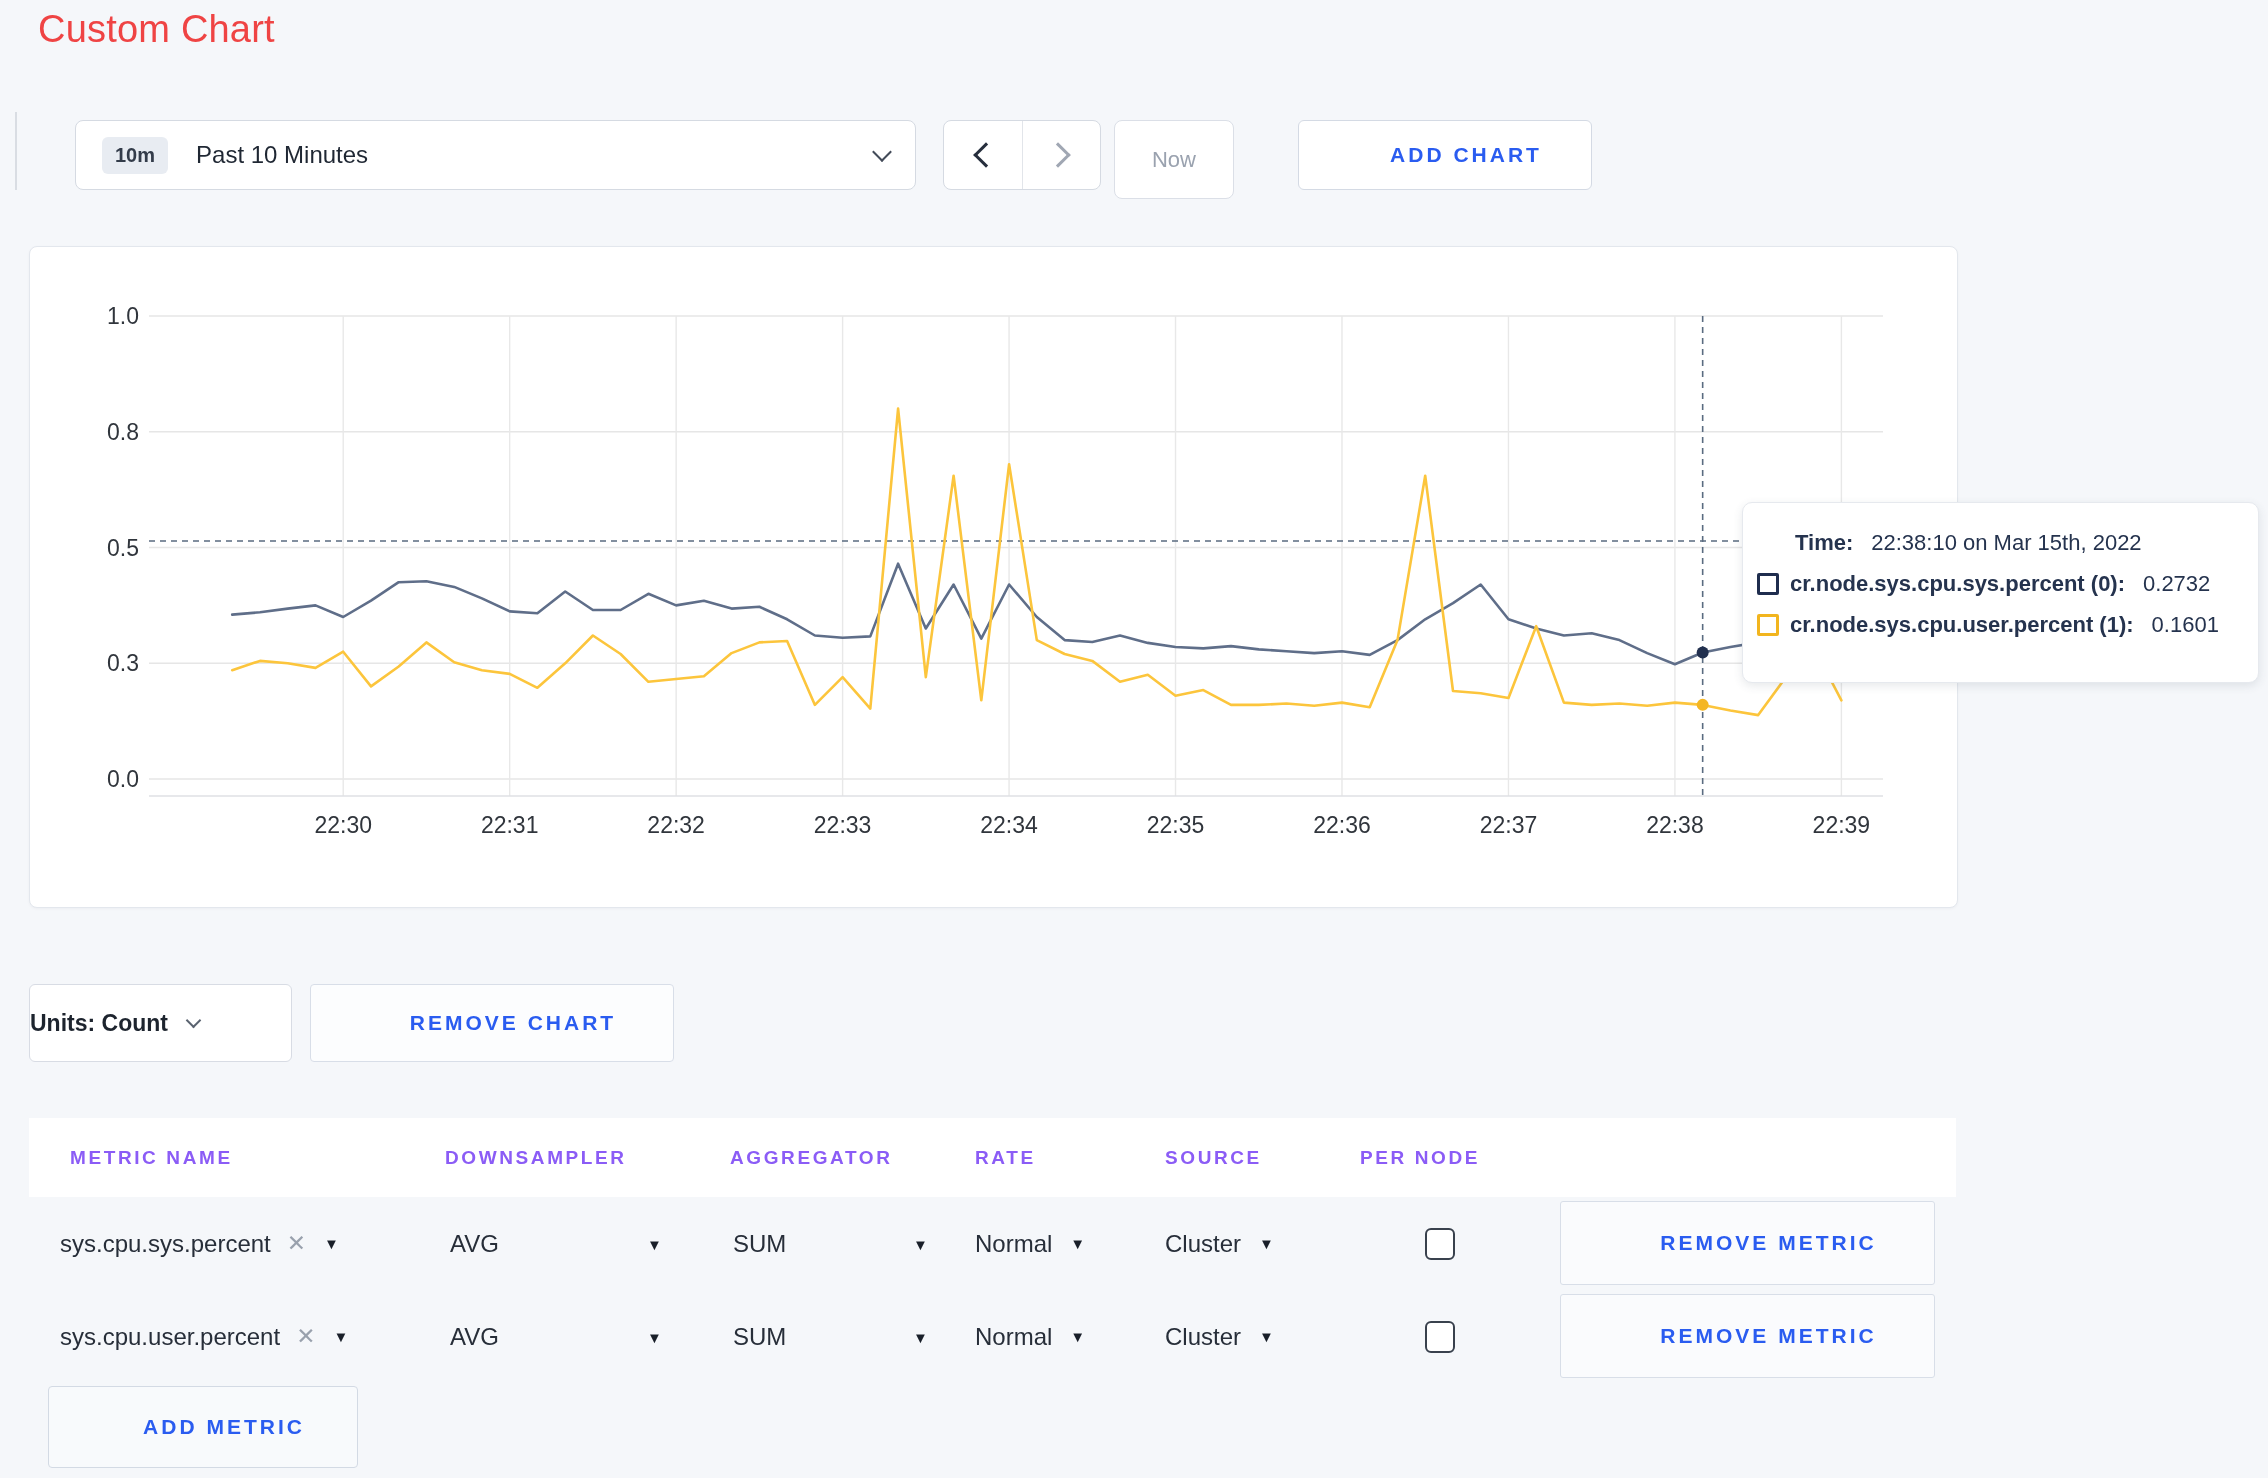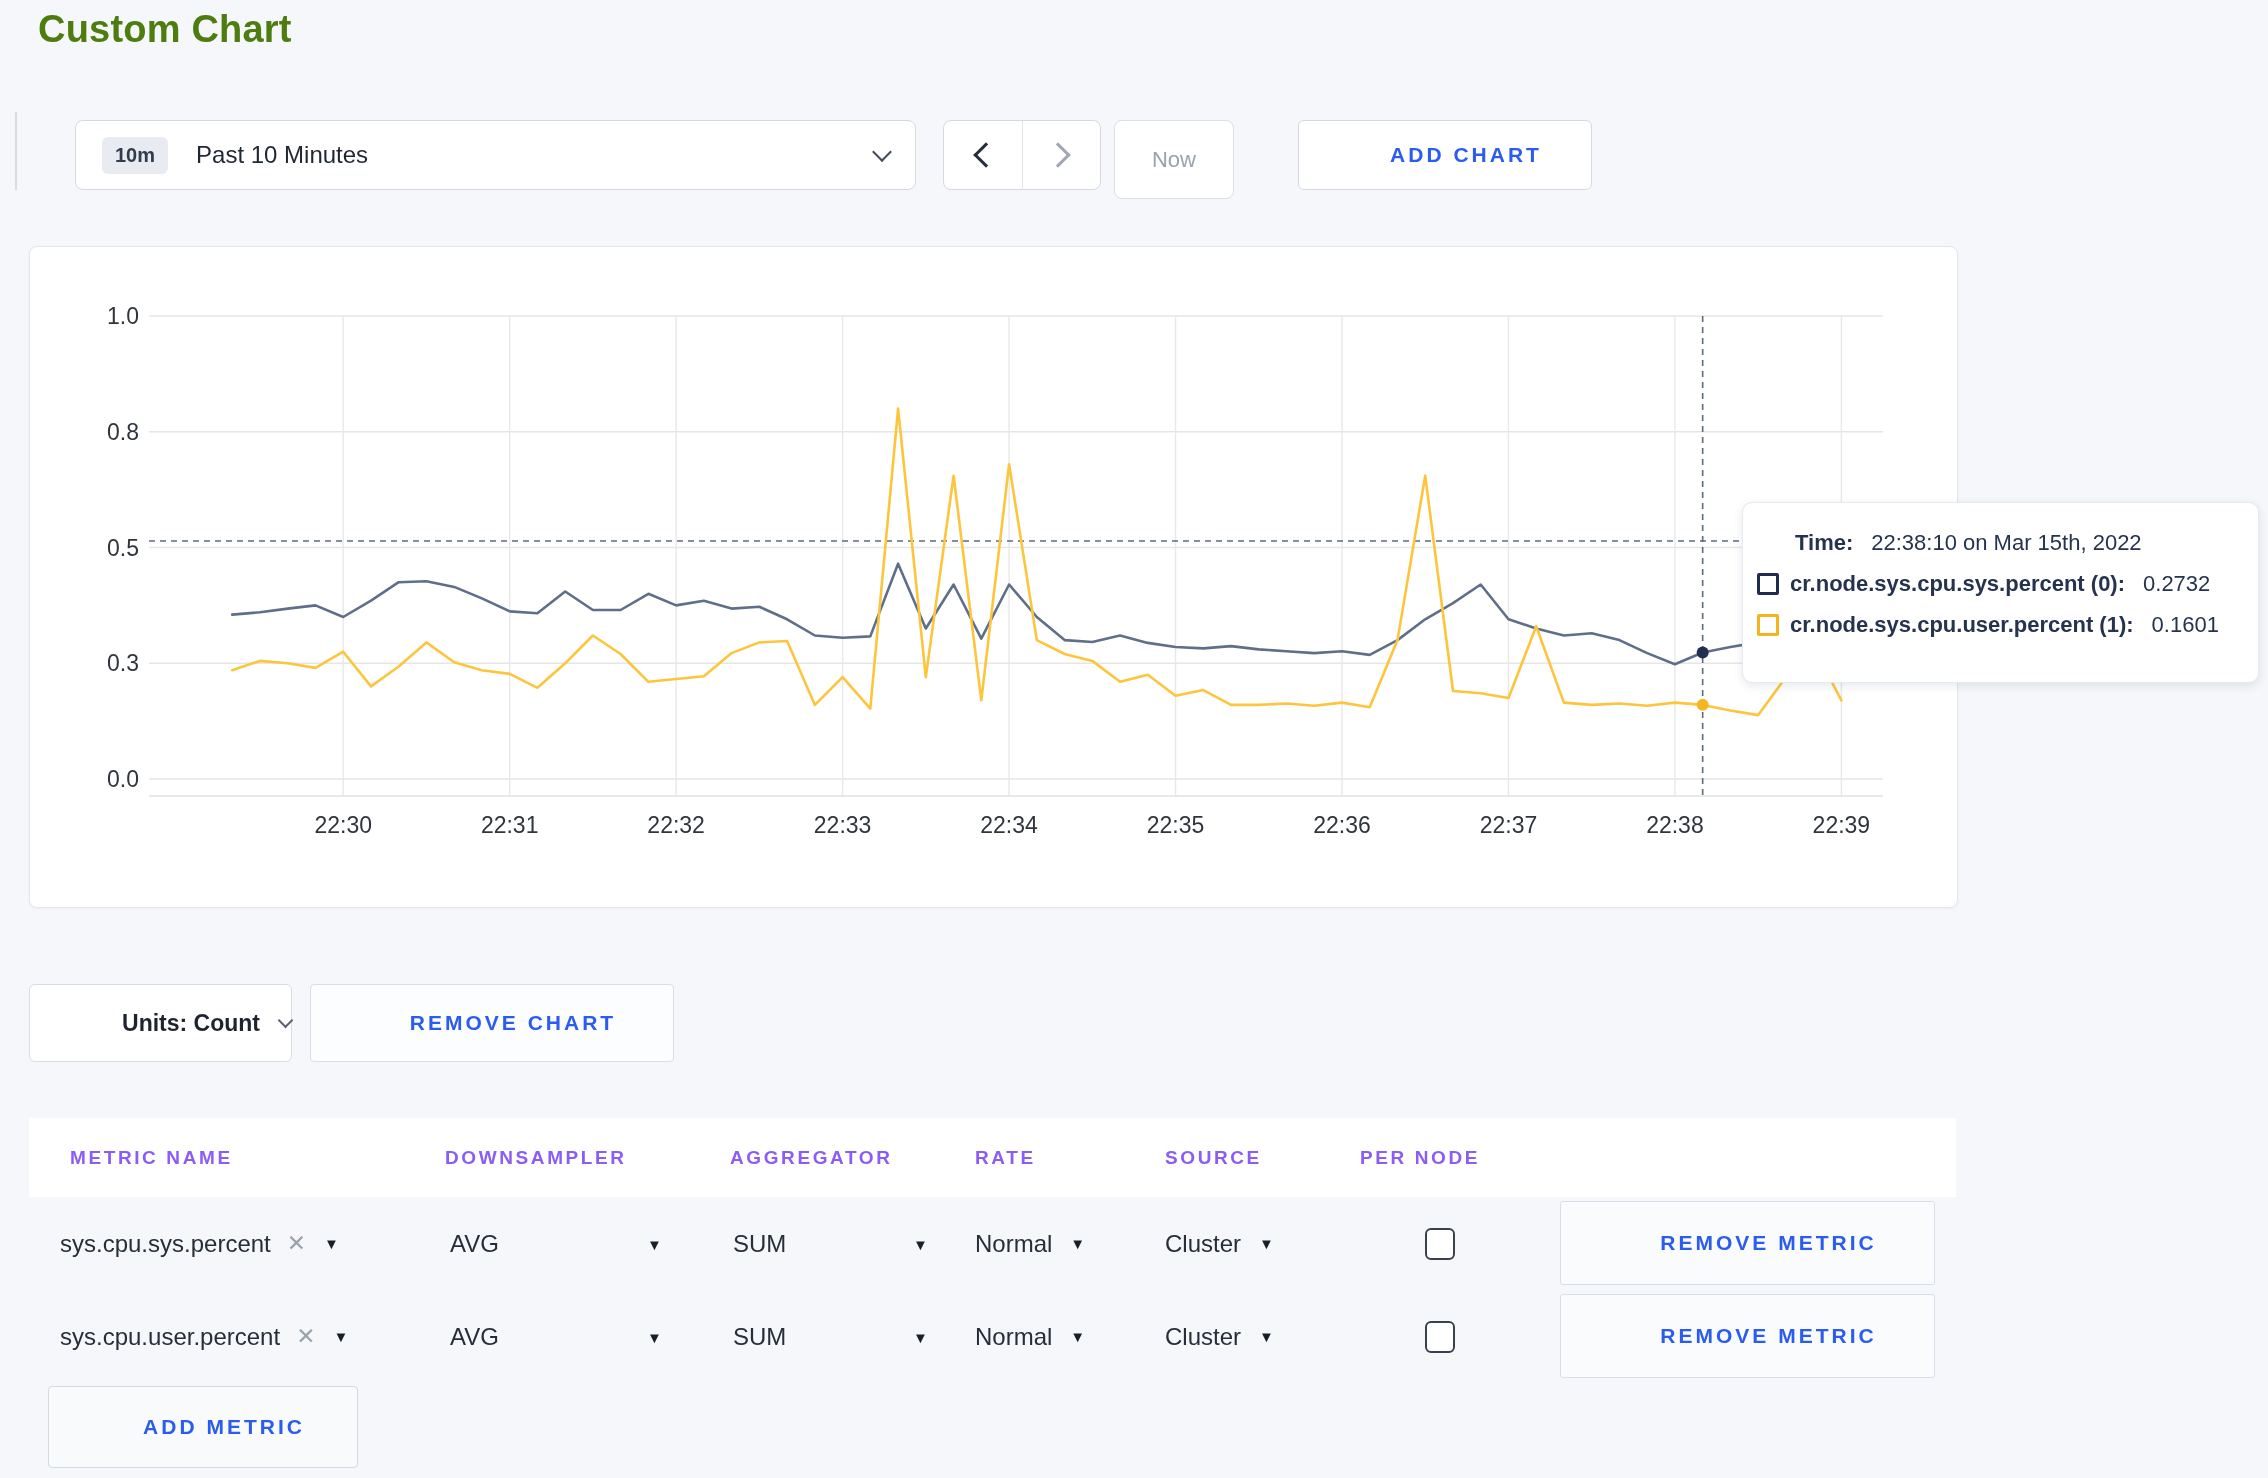--- a/index.html
+++ b/index.html
@@ -5,21 +5,21 @@
   html,body{margin:0;padding:0;}
   body{
     width:2268px;height:1478px;position:relative;overflow:hidden;
     background:#f5f7fa;
     font-family:"Liberation Sans", sans-serif;
     color:#232933;
   }
   .abs{position:absolute;}
 
   
-  .page-title{left:38px;top:8px;font-size:38px;font-weight:700;color:#4d7c0f;letter-spacing:.2px;}
+  .page-title{left:38px;top:8px;font-size:38px;font-weight:400;color:#ef4444;letter-spacing:.2px;}
 
   
   .tb-divider{left:15px;top:112px;width:2px;height:78px;background:#d9dde3;}
   .tf-select{
     left:75px;top:120px;width:841px;height:70px;background:#fff;
     border:1px solid #d5dae2;border-radius:8px;display:flex;align-items:center;
     padding:0 26px;box-sizing:border-box;cursor:pointer;
   }
   .tf-badge{background:#e8ecf2;border-radius:6px;padding:7px 13px;font-size:20px;font-weight:700;color:#333c4a;margin-right:28px;}
   .tf-label{font-size:24px;color:#1f2733;}
@@ -64,21 +64,21 @@
   .tt-row.time{margin-left:38px;}
   .tt-label{font-weight:700;margin-right:18px;white-space:nowrap;}
   .tt-value{white-space:nowrap;}
   .swatch{width:16px;height:16px;border-radius:2px;background:#fff;margin-right:11px;flex:none;}
   .swatch.sys{border:3.5px solid #1f2d4e;}
   .swatch.user{border:3.5px solid #f2b51e;}
 
   
   .units-btn{
     left:29px;top:984px;width:263px;height:78px;background:#fff;border:1px solid #d8dce4;border-radius:6px;
-    display:flex;align-items:center;justify-content:flex-end;gap:20px;font-size:23px;font-weight:700;color:#1d242e;
+    display:flex;align-items:center;justify-content:flex-start;gap:20px;font-size:23px;font-weight:700;color:#1d242e;
     box-sizing:border-box;cursor:pointer;
   }
   .units-btn .chev{width:9px;height:9px;border-width:2px;border-color:#5a6370;}
   .remove-chart{left:310px;top:984px;width:364px;height:78px;background:#fcfdfe;border-color:#d8dee8;border-radius:4px;}
 
   
   .thead{left:29px;top:1118px;width:1927px;height:79px;background:#fff;}
   .th{position:absolute;top:50%;transform:translateY(-50%);font-size:19px;font-weight:600;letter-spacing:2.6px;color:#8b5cf6;white-space:nowrap;}
   .trow{left:29px;width:1927px;height:93px;}
   .cell{position:absolute;top:50%;transform:translateY(-50%);display:flex;align-items:center;font-size:24px;color:#272e39;white-space:nowrap;}

